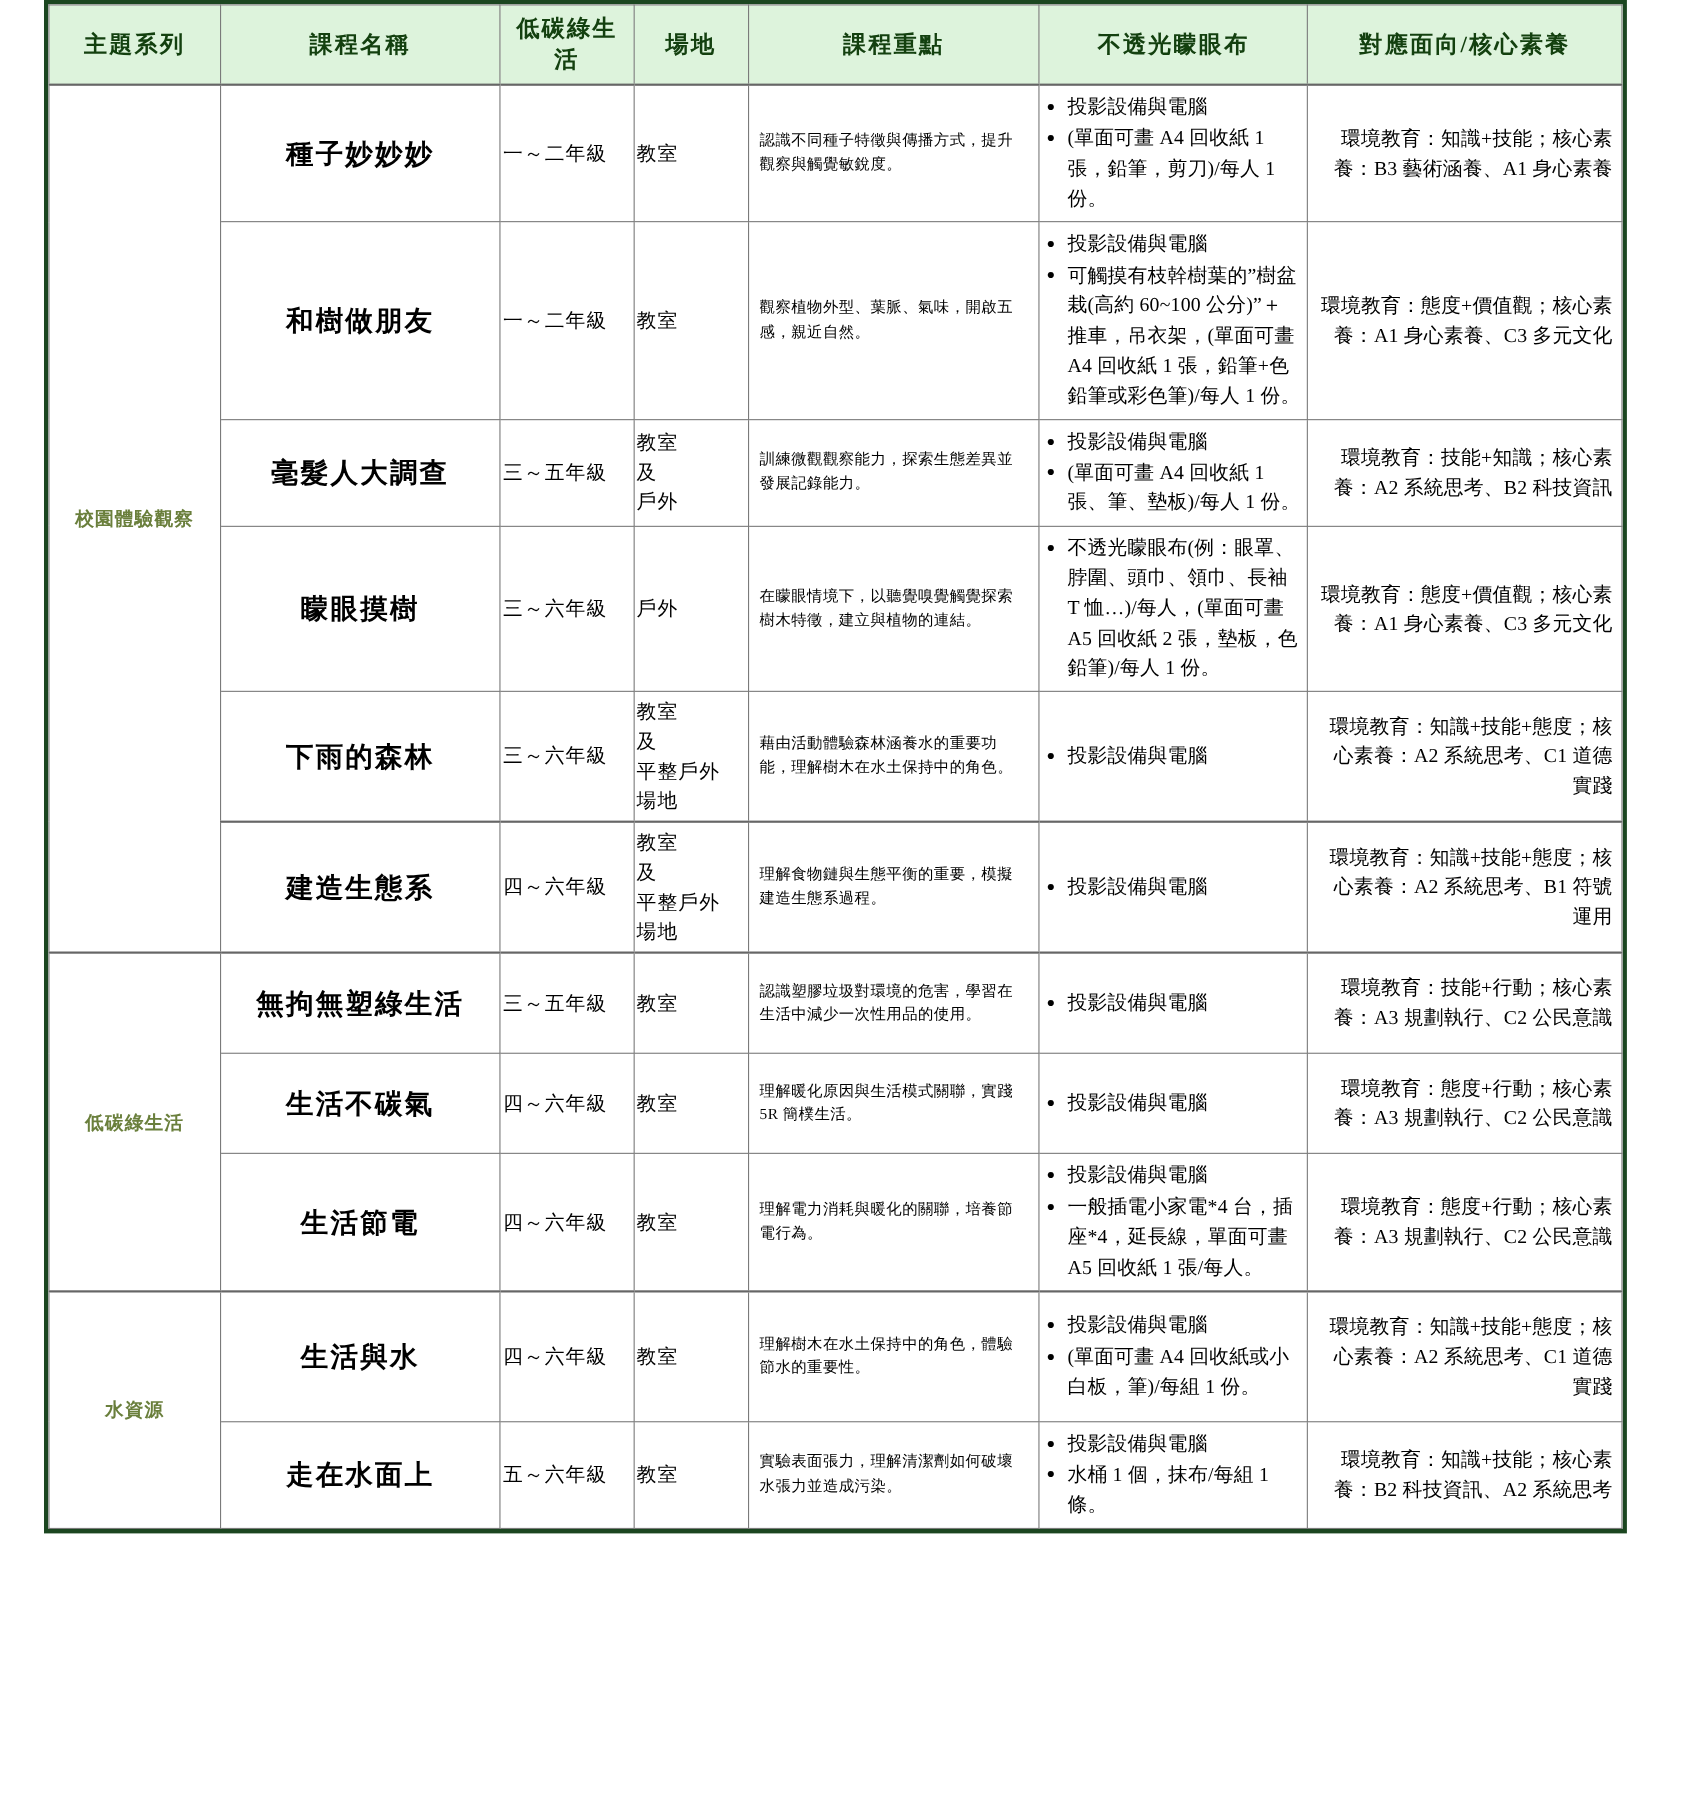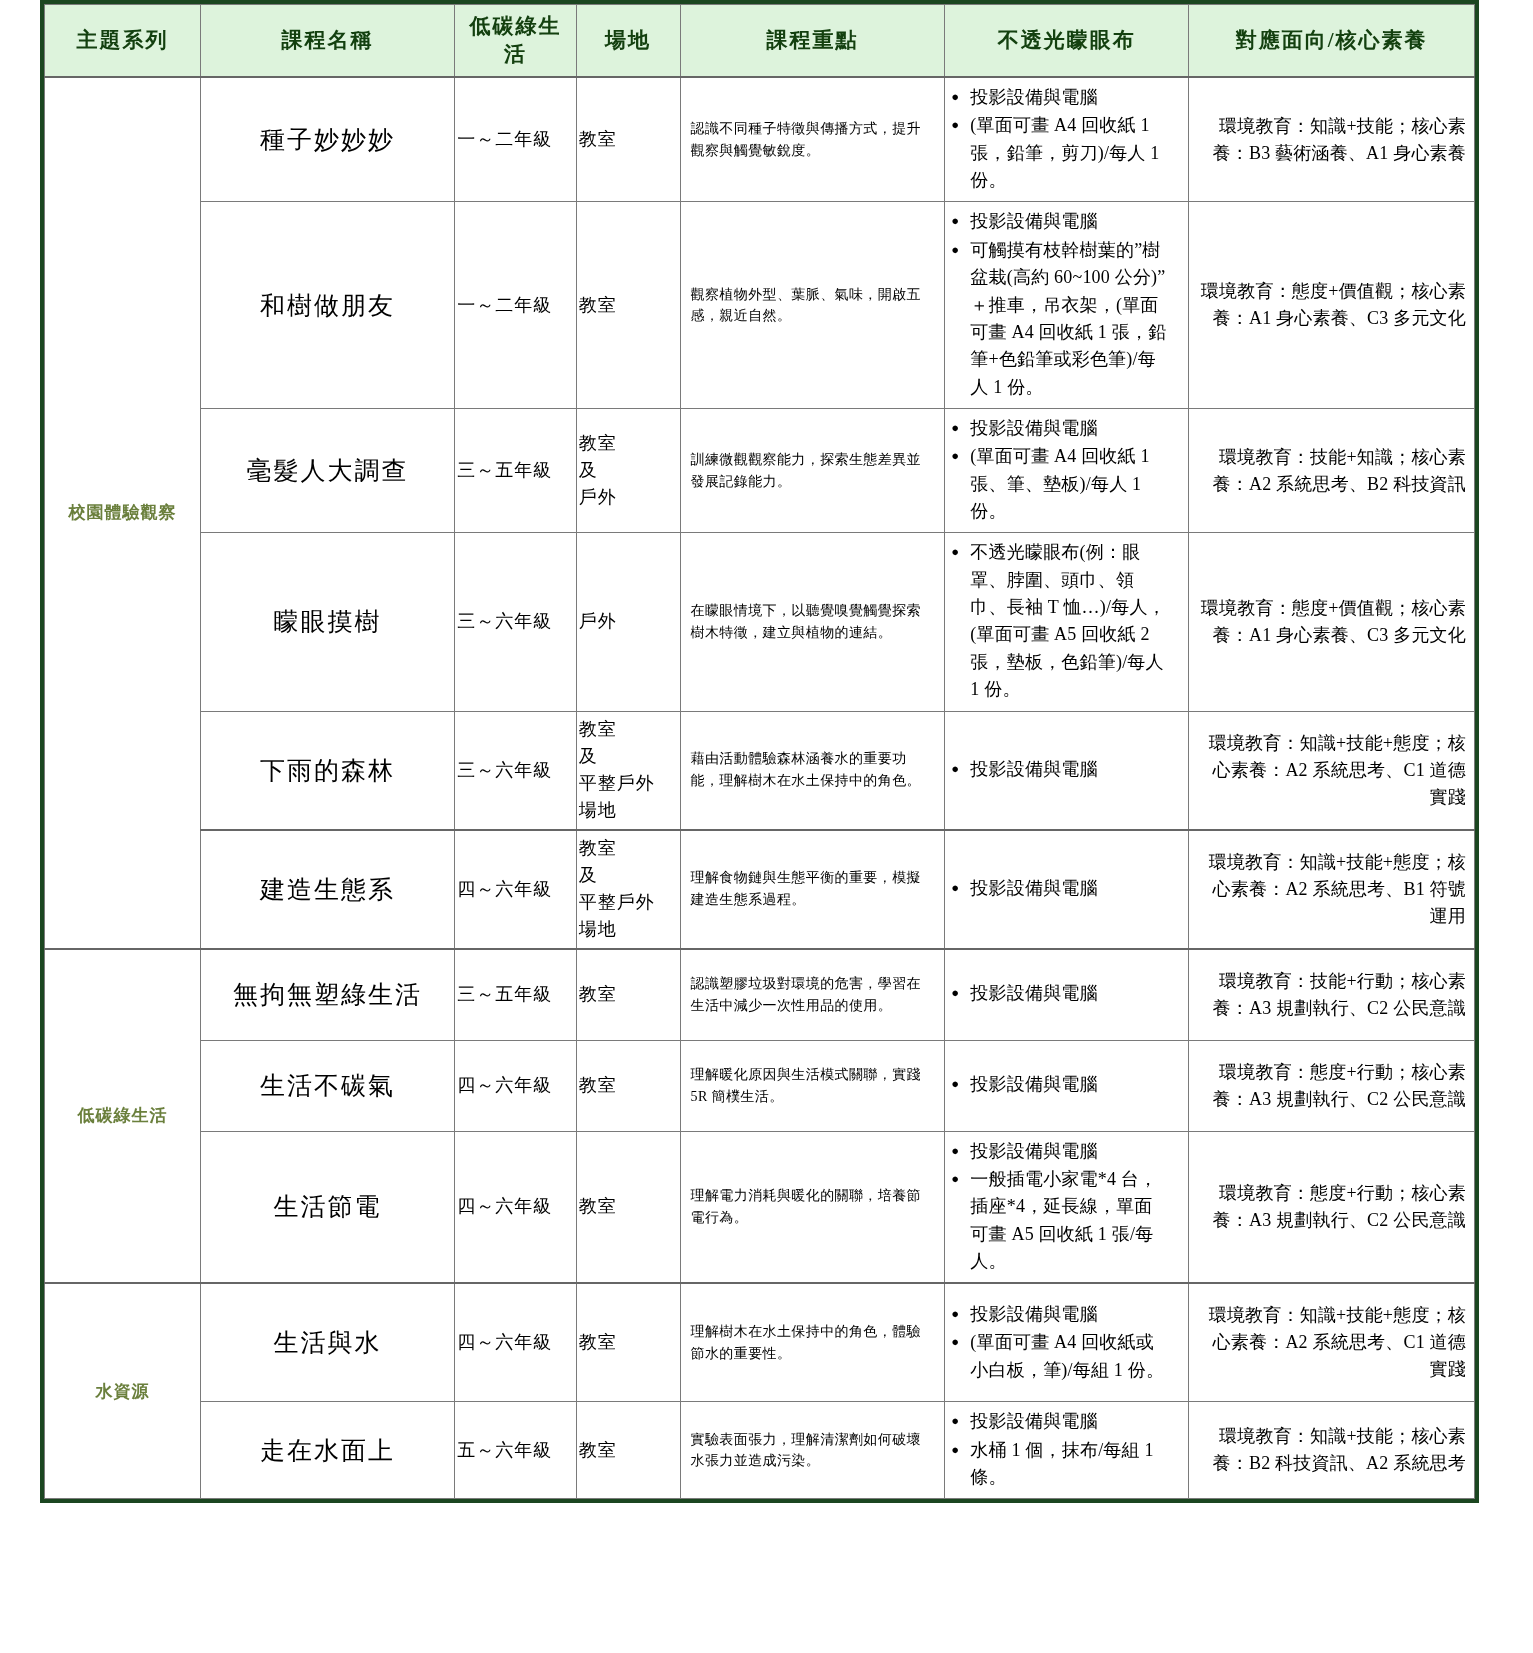--- a/index.html
+++ b/index.html
@@ -85,21 +85,21 @@
     font-weight: 700;
     letter-spacing: 1px;
     font-family: Liberation Mono, monospace;
     border-top: 2px solid #555;
     border-bottom: 2px solid #555;
   }
 
   td.course-name {
     text-align: center;
     font-size: 25px;
-    font-weight: 400;
+    font-weight: 700;
     letter-spacing: 2px;
     padding: 4px 2px;
   }
 
   td.grade, td.place {
     text-align: left;
     font-size: 18px;
     letter-spacing: 1px;
     padding: 4px 2px;
     line-height: 1.5;
@@ -109,21 +109,21 @@
     font-size: 14px;
     line-height: 1.55;
     padding: 8px 10px 8px 10px;
     text-align: left;
     letter-spacing: 0.4px;
   }
 
   td.equip {
     font-size: 18px;
     line-height: 1.52;
-    padding: 6px 20px 6px 6px;
+    padding: 6px 6px 6px 6px;
     text-align: left;
     letter-spacing: 0.2px;
   }
 
   td.core {
     font-size: 18px;
     line-height: 1.5;
     padding: 18px 8px;
     text-align: right;
     letter-spacing: 0.2px;

